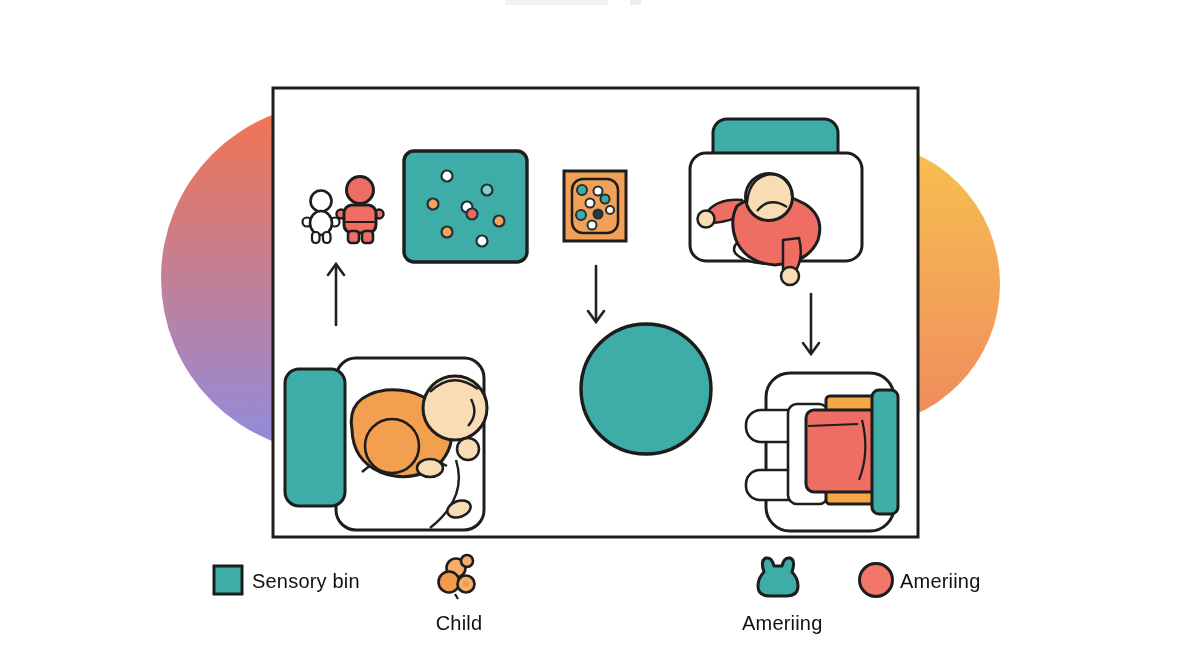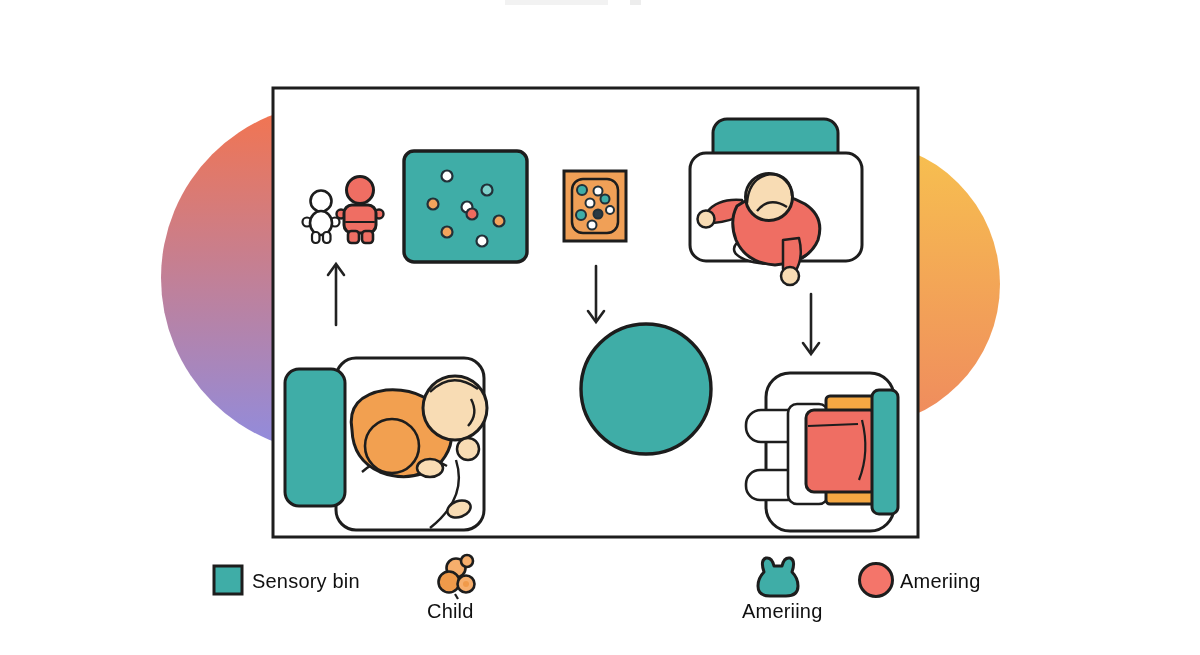--- a/index.html
+++ b/index.html
@@ -11,21 +11,21 @@
     font-family:"Liberation Sans",sans-serif;
   }
   .scene{position:absolute;left:0;top:0;}
   .lbl{
     position:absolute;
     font-size:20px;
     color:#101010;
     letter-spacing:0.2px;
     white-space:nowrap;
   }
-  .lbl.centered{}
+  .lbl.centered{text-align:center;margin-top:12px;}
 </style>
 </head>
 <body>
 
 <div class="canvas">
 
   <svg class="scene" width="1200" height="655" viewBox="0 0 1200 655">
     <defs>
       <linearGradient id="blobL" x1="0" y1="0" x2="0" y2="1">
         <stop offset="0" stop-color="#f4744e"></stop>

